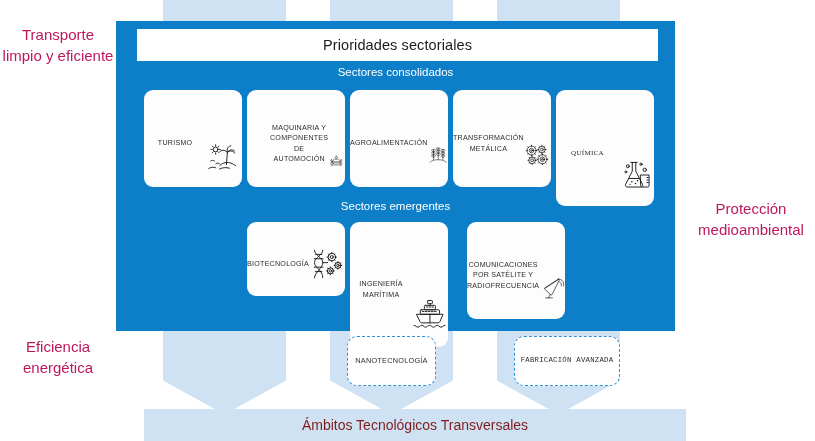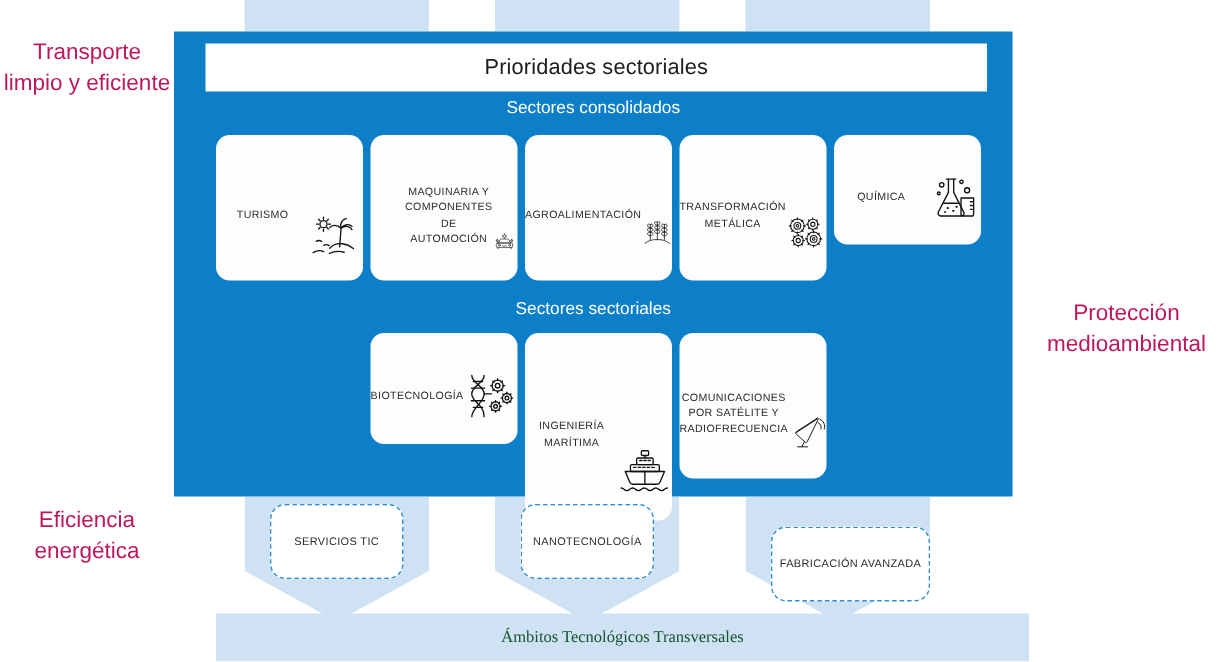--- a/index.html
+++ b/index.html
@@ -103,23 +103,22 @@
   
   .bottom-bar {
     position: absolute;
     left: 144px; top: 409px;
     width: 542px; height: 32px;
     background: #cfe2f3;
     z-index: 5;
     display: flex; align-items: center; justify-content: center;
   }
   .bottom-bar span {
-    font-size: 11px;
-    color: #14532d;
-    font-family: Liberation Serif, serif;
+    font-size: 14px;
+    color: #7f1d1d;
   }
 
   
   .caption {
     position: absolute;
     z-index: 6;
     font-size: 15px;
     color: #be185d;
     text-align: center;
     line-height: 1.42;
@@ -210,40 +209,40 @@
       <circle cx="34" cy="28" r="8.4"></circle>
       <circle cx="34" cy="28" r="4.2"></circle>
       <circle cx="34" cy="28" r="1.6"></circle>
       <path d="M34 18v2.4M34 35.6V38M24 28h2.4M41.6 28H44M27 21l1.7 1.7M39.3 33.3 41 35M41 21l-1.7 1.7M28.7 33.3 27 35"></path>
       <circle cx="15" cy="30" r="6.2"></circle>
       <circle cx="15" cy="30" r="2.6"></circle>
       <path d="M15 22.2v2M15 35.8v2M7.2 30h2M20.8 30h2M9.6 24.6 11 26M19 34l1.4 1.4M20.4 24.6 19 26M11 34l-1.4 1.4"></path>
     </svg>
   </div>
 
-  <div class="card" style="left:556px; top:90px; width:98px; height:73px;">
+  <div class="card" style="left:556px; top:90px; width:98px; height:116px;font-family:Liberation Serif, serif;">
     <div class="card-label">QUÍMICA</div>
     <svg class="card-icon" width="50" height="44" viewBox="0 0 50 44" fill="none" stroke="#111" stroke-width="1.3" stroke-linecap="round" stroke-linejoin="round">
       <path d="M17 4h9"></path>
       <path d="M19 4v12.6L9.4 35.4c-.9 1.7 .3 3.8 2.3 3.8h19.6c2 0 3.2 -2.1 2.3 -3.8L24 16.6V4"></path>
       <path d="M14.6 27h13.8"></path>
       <circle cx="18.4" cy="31.6" r="1.1" fill="#111" stroke="none"></circle>
       <circle cx="23.6" cy="34.2" r="1.1" fill="#111" stroke="none"></circle>
       <circle cx="26.8" cy="30.4" r="1.1" fill="#111" stroke="none"></circle>
       <circle cx="15.8" cy="35.4" r="0.9" fill="#111" stroke="none"></circle>
       <path d="M31 22h12v15.4c0 1 -.8 1.8 -1.8 1.8h-8.4c-1 0 -1.8 -.8 -1.8 -1.8z"></path>
       <path d="M40 25.6h1.8M40 29.2h1.8M40 32.8h1.8"></path>
       <circle cx="12.6" cy="9.4" r="2.1"></circle>
       <circle cx="31.4" cy="6.6" r="1.6"></circle>
       <circle cx="36.8" cy="14.6" r="2.4"></circle>
       <circle cx="9.8" cy="17.6" r="1.3"></circle>
     </svg>
   </div>
 
-  <div class="section-label" style="top:200px;">Sectores sectoriales</div>
+  <div class="section-label" style="top:200px;">Sectores emergentes</div>
 
   <div class="card" style="left:247px; top:222px; width:98px; height:74px;">
     <div class="card-label">BIOTECNOLOGÍA</div>
     <svg class="card-icon" width="52" height="46" viewBox="0 0 52 46" fill="none" stroke="#111" stroke-width="1.3" stroke-linecap="round" stroke-linejoin="round">
       <path d="M8 3c0 8 12 10 12 18S8 35 8 43"></path>
       <path d="M20 3c0 8 -12 10 -12 18s12 10 12 22"></path>
       <path d="M9.4 9h9.2M7.6 15.4h12.8M7.6 27.6h12.8M9.4 34h9.2"></path>
       <circle cx="33" cy="13" r="5.4"></circle>
       <circle cx="33" cy="13" r="2.2"></circle>
       <path d="M33 6.2v1.6M33 18.2v1.6M26.2 13h1.6M38.2 13h1.6M28.4 8.4l1.2 1.2M36.4 16.4l1.2 1.2M37.6 8.4 36.4 9.6M29.6 16.4 28.4 17.6"></path>
@@ -265,39 +264,36 @@
       <rect x="18" y="9" width="16" height="6.4" rx="1.4"></rect>
       <path d="M21 11.4h2.2M25 11.4h2.2M29 11.4h2.2"></path>
       <rect x="12" y="15.4" width="28" height="6.6" rx="1.4"></rect>
       <path d="M15 18h2.4M19.4 18h2.4M23.8 18h2.4M28.2 18h2.4M32.6 18h2.4"></path>
       <path d="M7 22h38l-4.4 10.4c-.5 1.2 -1.7 2 -3 2H14.4c-1.3 0 -2.5 -.8 -3 -2z"></path>
       <path d="M26 22v12.4"></path>
       <path d="M3 38c2.8 0 2.8 2.6 5.6 2.6S11.4 38 14.2 38s2.8 2.6 5.6 2.6S22.6 38 25.4 38s2.8 2.6 5.6 2.6S33.8 38 36.6 38s2.8 2.6 5.6 2.6S45 38 47.8 38"></path>
     </svg>
   </div>
 
-  <div class="card" style="left:453px; top:222px; width:98px; height:97px;">
+  <div class="card" style="left:467px; top:222px; width:98px; height:97px;">
     <div class="card-label">COMUNICACIONES POR SATÉLITE Y RADIOFRECUENCIA</div>
     <svg class="card-icon" width="52" height="44" viewBox="0 0 52 44" fill="none" stroke="#111" stroke-width="1.3" stroke-linecap="round" stroke-linejoin="round">
       <path d="M39.6 3.6 11.6 21.8c-.9 .6 -1 1.9 -.2 2.6l12.6 11.4c.8 .7 2 .4 2.5 -.5L41.6 4.6c.5 -1 -.9 -1.9 -2 -1z"></path>
       <path d="M12.2 22.6 39.8 4.6"></path>
       <path d="M23 34.6 19.4 42"></path>
       <path d="M13.6 42h13.6"></path>
       <path d="M41.4 9.4c3.2 1.4 4.8 5 3.8 8.4"></path>
       <path d="M43.6 4.8c5.2 2 7.8 7.8 6.1 13.2"></path>
     </svg>
   </div>
 
-  <div class="dashed-box" style="left:180px; top:336px; width:89px; height:50px;">
-    <span>SERVICIOS TIC</span>
-  </div>
   <div class="dashed-box" style="left:347px; top:336px; width:89px; height:50px;">
     <span>NANOTECNOLOGÍA</span>
   </div>
-  <div class="dashed-box" style="left:514px; top:351px; width:106px; height:50px;">
+  <div class="dashed-box" style="left:514px; top:336px; width:106px; height:50px;font-family:Liberation Mono, monospace;">
     <span>FABRICACIÓN AVANZADA</span>
   </div>
 
   <div class="bottom-bar">
     <span>Ámbitos Tecnológicos Transversales</span>
   </div>
 
   <div class="caption" id="cap-top-left">Transporte limpio y eficiente</div>
   <div class="caption" id="cap-bot-left">Eficiencia energética</div>
   <div class="caption" id="cap-right">Protección medioambiental</div>

